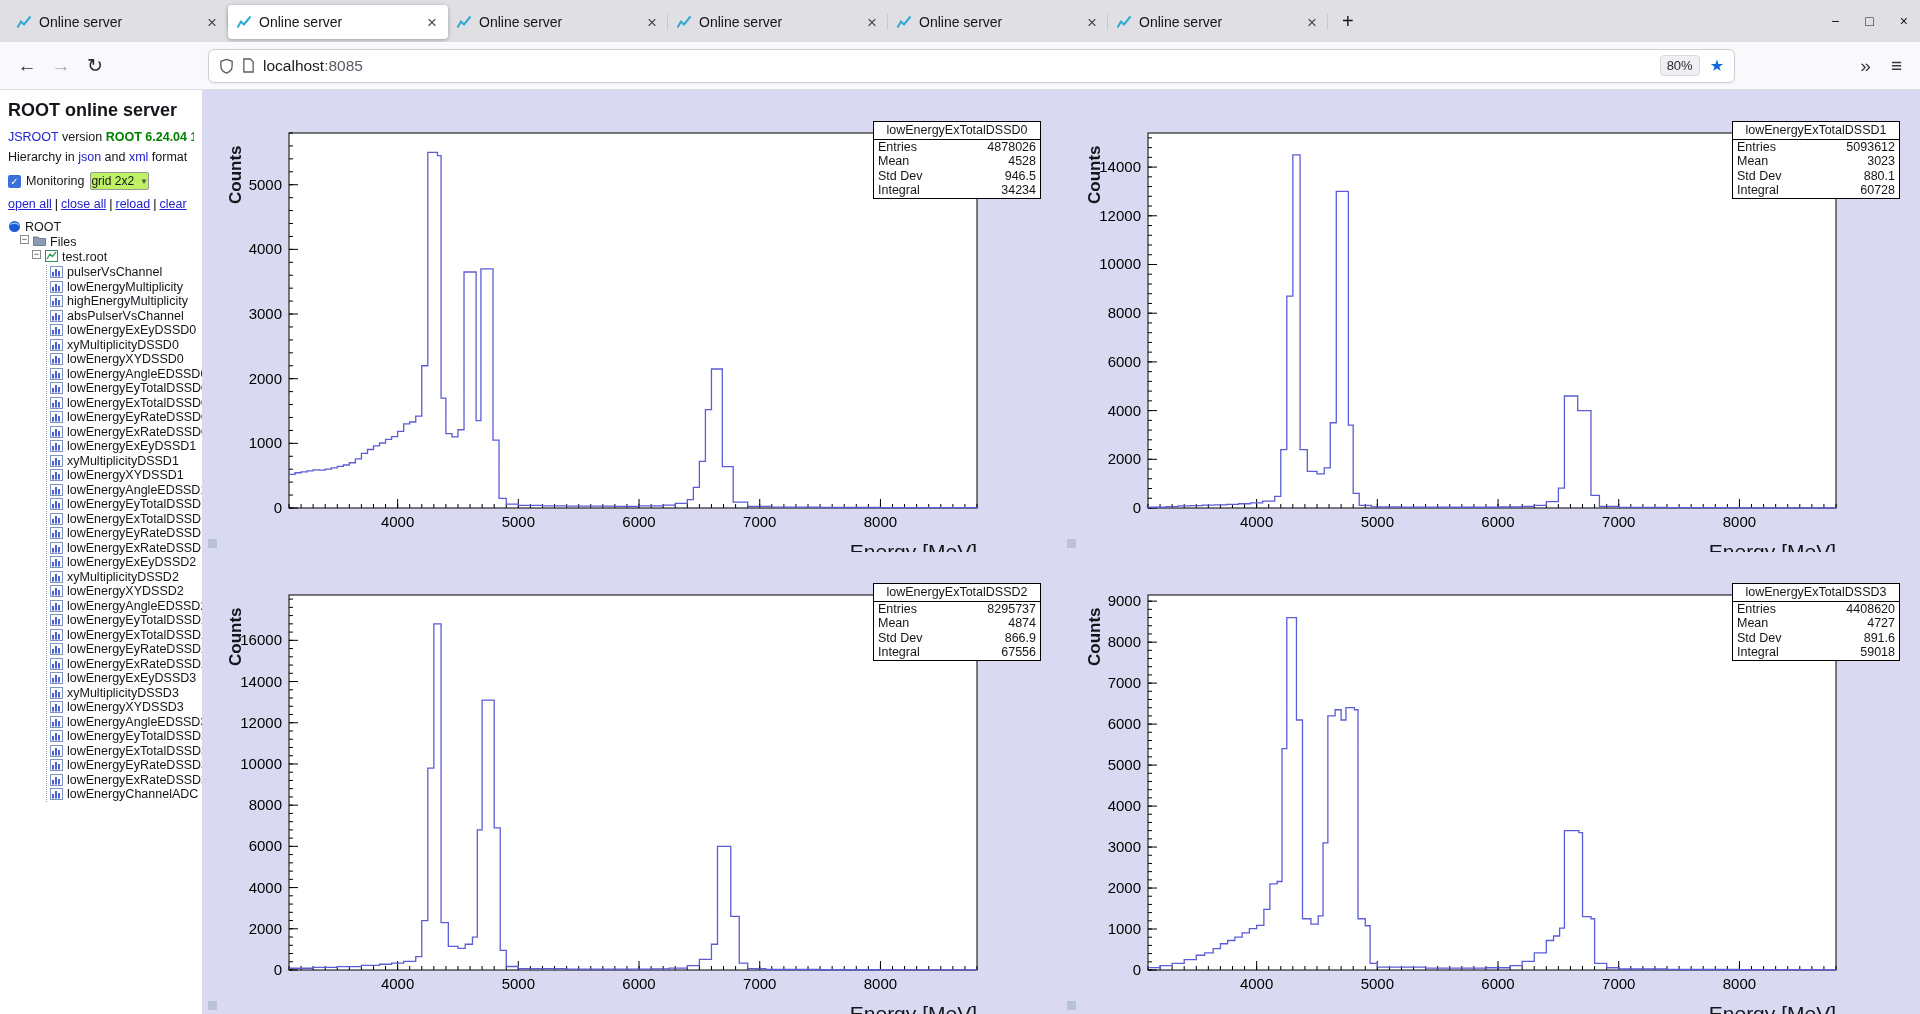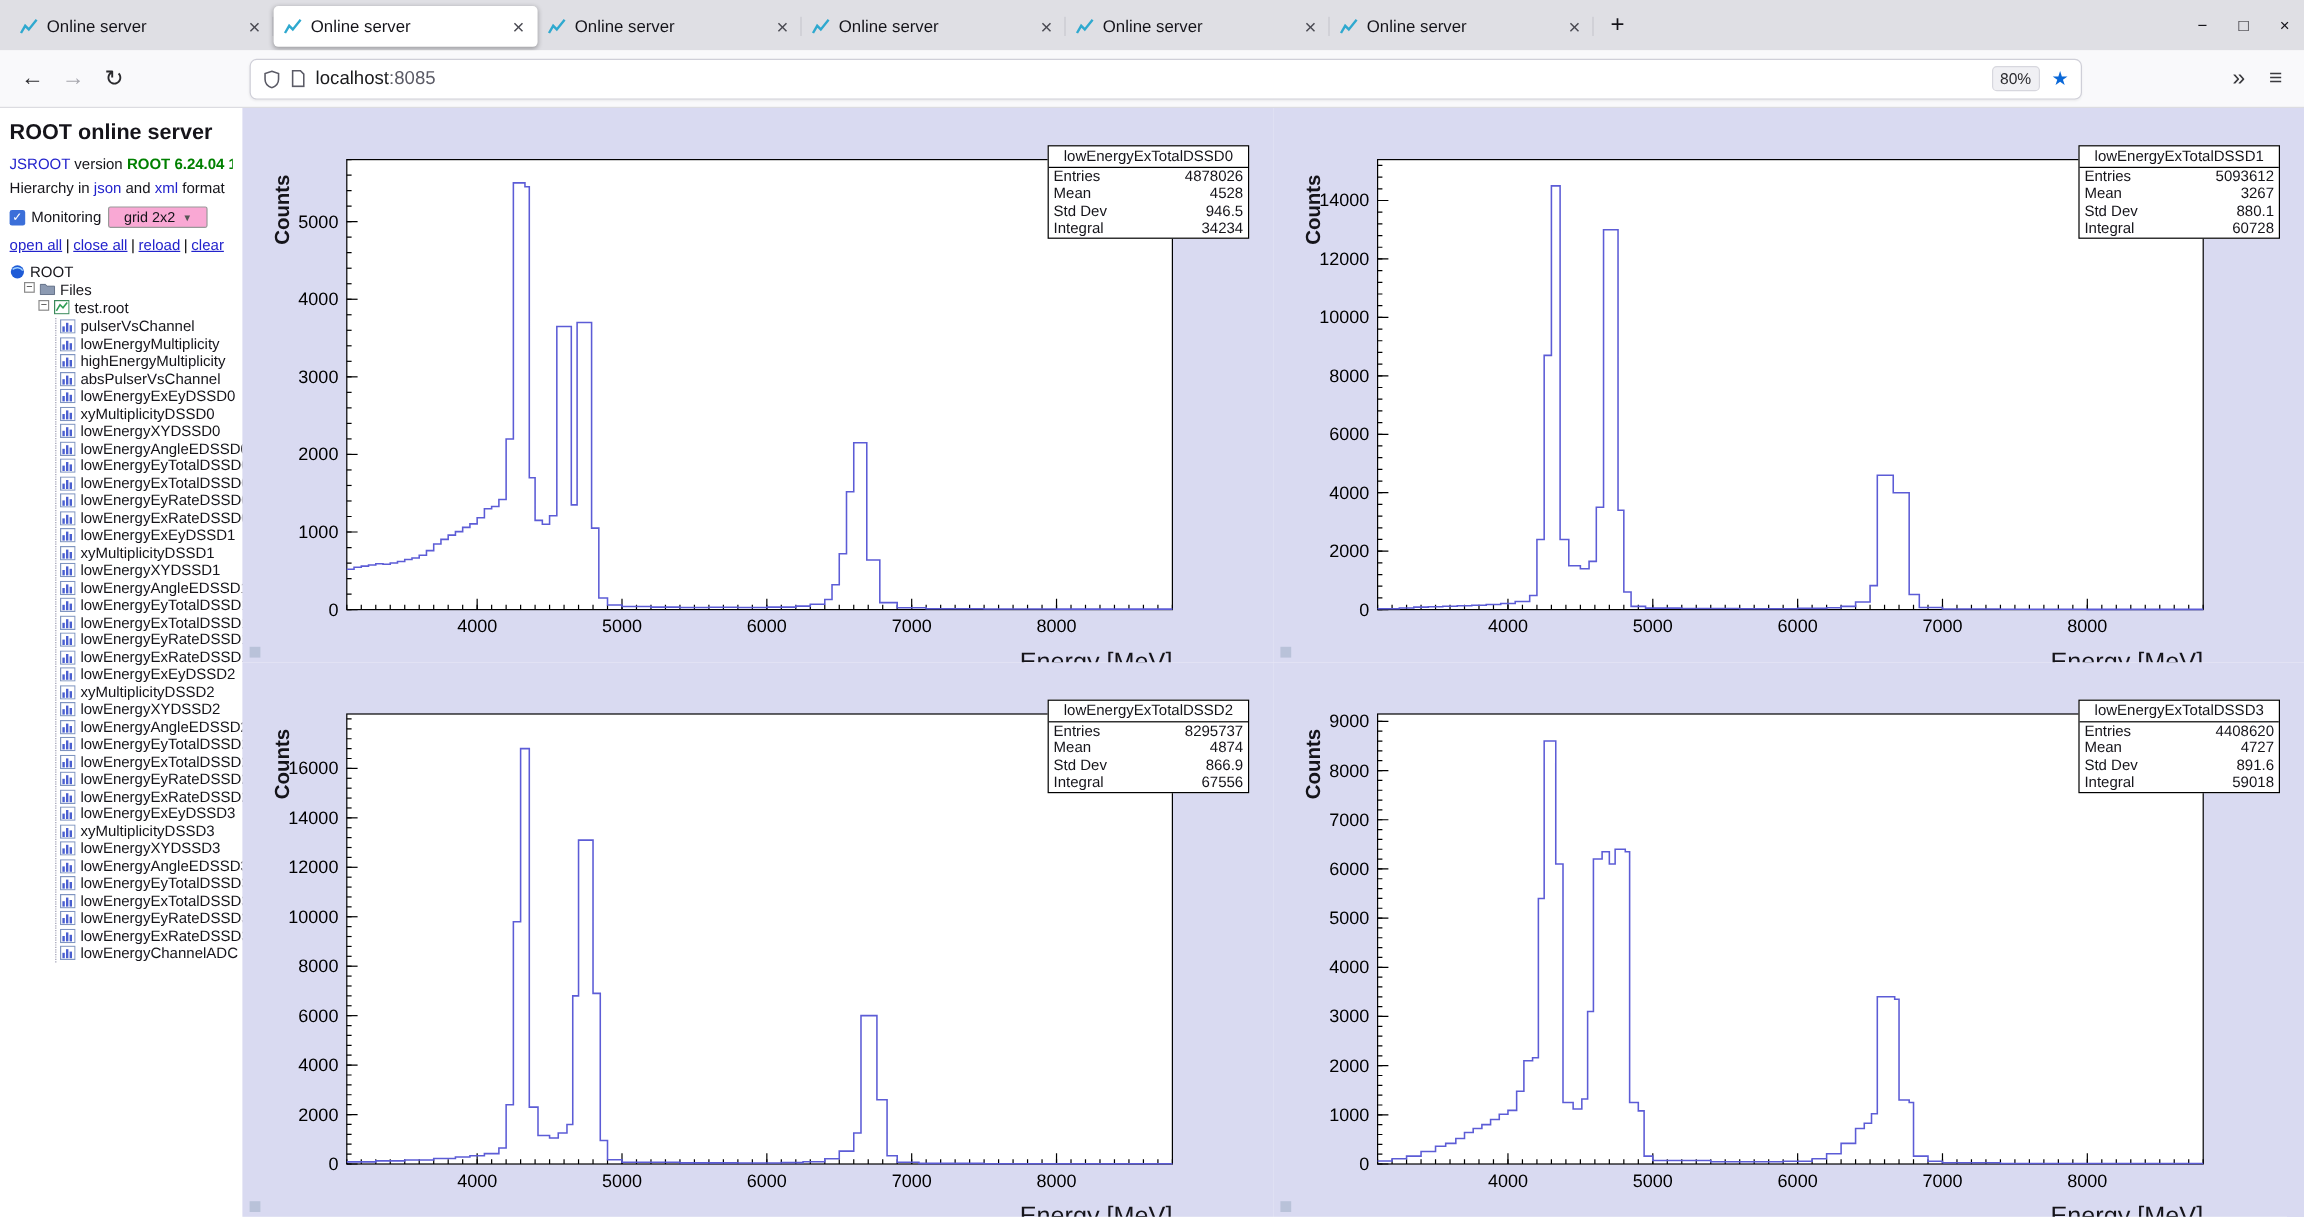--- a/index.html
+++ b/index.html
@@ -42,21 +42,21 @@
   
   .sidebar{position:absolute;left:0;top:90px;width:202px;bottom:0;background:#fff;
     padding:10px 8px 8px 8px;overflow:hidden}
   .sb-title{font-size:18px;font-weight:bold;margin-bottom:9px}
   .sb-line{font-size:12.5px;white-space:nowrap;overflow:hidden;margin-bottom:6px}
   .sb-line a{color:#2222cc;}
   .sb-line .ver{color:#008000;font-weight:bold}
   .sb-monitor{font-size:12.5px;display:flex;align-items:center;margin:8px 0 7px 0}
   .cbx{width:13px;height:13px;background:#3b6fd9;border-radius:2px;color:#fff;font-size:10px;
     display:inline-flex;align-items:center;justify-content:center;margin-right:5px}
-  .select{border:1px solid #999;background:#f9a8d4;border-radius:2px;padding:1px 12px;margin-left:6px;
+  .select{border:1px solid #999;background:#bef264;border-radius:2px;padding:1px 0;margin-left:6px;
     display:inline-flex;align-items:center;font-size:12px}
   .select .arrow{font-size:8px;color:#555;margin-left:6px}
   .sb-actions{font-size:12.5px;margin-bottom:9px;white-space:nowrap}
   .sb-actions a{color:#2222cc;text-decoration:underline}
   .sb-actions .sep{color:#000;margin:0 3px}
   .tree{font-size:12.5px;line-height:14px}
   .trow{display:flex;align-items:flex-start;height:15px;white-space:nowrap}
   .trow svg{margin-right:4px;flex:0 0 auto}
   .t-files{padding-left:12px}
   .t-file{padding-left:24px}
@@ -807,21 +807,21 @@
     <div class="ytitle">Counts</div>
     <div class="xtitle">Energy [MeV]</div>
     <div class="stats">
       <div class="stats-title">lowEnergyExTotalDSSD1</div>
       <div class="srow">
           <span>Entries</span>
           <span>5093612</span>
         </div>
       <div class="srow">
           <span>Mean</span>
-          <span>3267</span>
+          <span>3023</span>
         </div>
       <div class="srow">
           <span>Std Dev</span>
           <span>880.1</span>
         </div>
       <div class="srow">
           <span>Integral</span>
           <span>60728</span>
         </div>
     </div>

